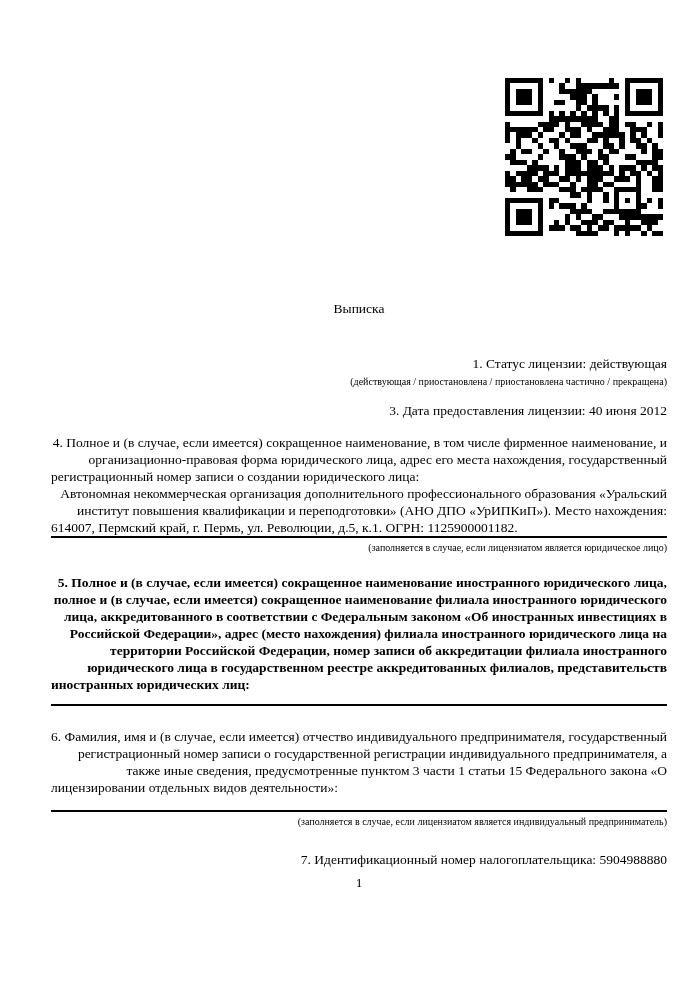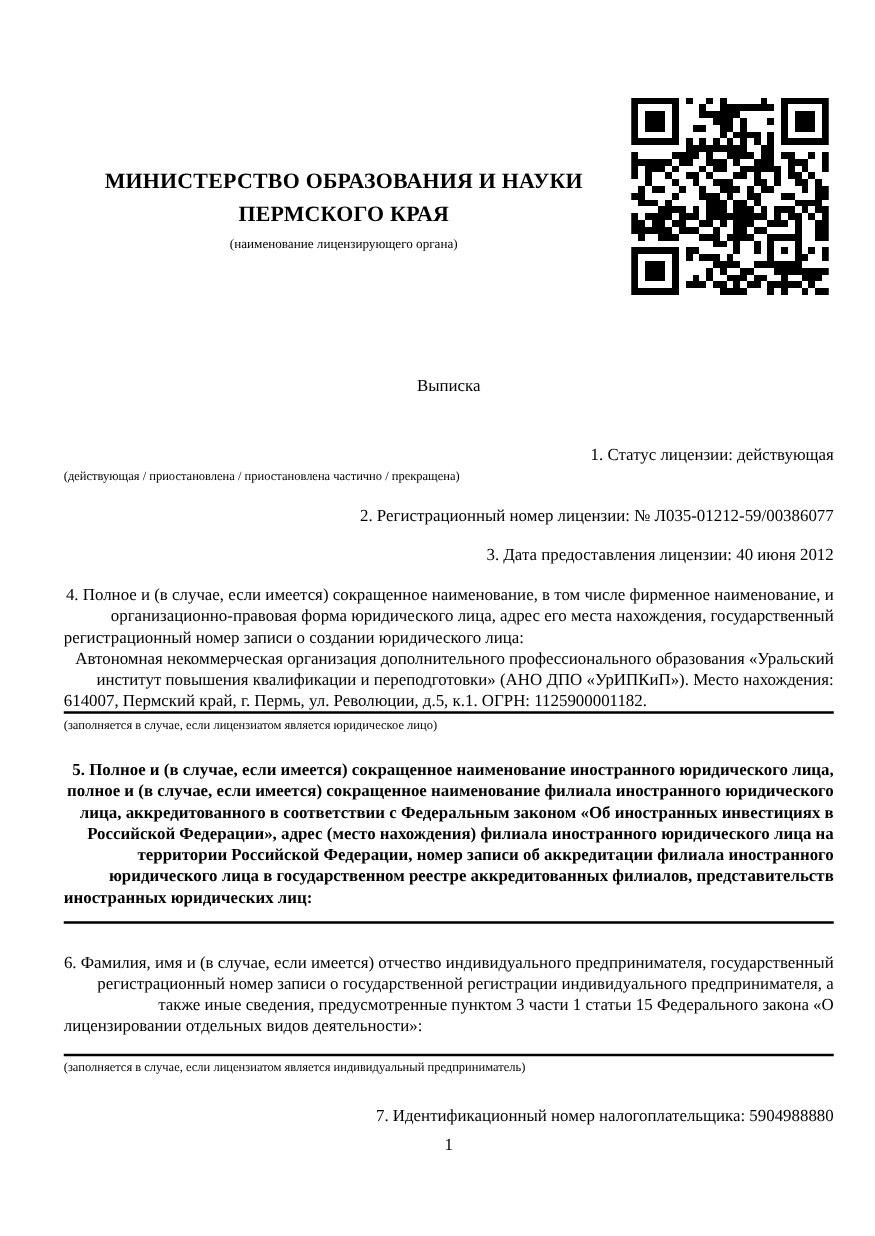--- a/index.html
+++ b/index.html
@@ -14,21 +14,21 @@
   .header{position:relative;height:280px;}
   .title-block{position:absolute;left:60px;top:131px;width:430px;text-align:center;}
   .ministry-line{font-weight:bold;font-size:17.5px;line-height:27px;letter-spacing:.2px;}
   .org-caption{font-size:10.5px;line-height:13px;margin-top:4px;}
   .qr{position:absolute;left:505px;top:78px;width:158px;height:158px;shape-rendering:crispEdges;}
   
   .content{padding:0 33px 0 51px;font-size:13.5px;line-height:17px;}
   .content p{margin:0;text-align:right;}
   .just{text-align:justify;text-align-last:left;}
   .small{font-size:10px;line-height:13px;}
-  .center{text-align:left;}
+  .center{text-align:right;}
   .sep{border-top:2px solid #000;height:0;}
   .doc-title{margin-top:20px;text-align:center;}
   #item1{margin-top:38px;}
   #item1cap{margin-top:3px;}
   #item2{margin-top:16px;}
   #item3{margin-top:14px;}
   #item4label{margin-top:15px;}
   #sep1{margin-top:0;}
   #sep1cap{margin-top:3px;}
   #item5label{margin-top:20px;font-weight:bold;}
@@ -39,25 +39,20 @@
   #sep3cap{margin-top:3px;}
   #item7{margin-top:23px;}
   .page-number{margin-top:6px;text-align:center;font-size:13.5px;line-height:17px;}
 </style>
 </head>
 <body>
 
 <div class="page">
 
   <div class="header">
-    <div class="title-block">
-      <div class="ministry-line">МИНИСТЕРСТВО ОБРАЗОВАНИЯ И НАУКИ</div>
-      <div class="ministry-line">ПЕРМСКОГО КРАЯ</div>
-      <div class="org-caption">(наименование лицензирующего органа)</div>
-    </div>
     <svg id="qr" class="qr" viewBox="0 0 29 29" aria-hidden="true">
         <rect x="0" y="0" width="29" height="29" fill="#fff"></rect>
         <g fill="#000">
           <rect x="0" y="0" width="1" height="1"></rect>
           <rect x="1" y="0" width="1" height="1"></rect>
           <rect x="2" y="0" width="1" height="1"></rect>
           <rect x="3" y="0" width="1" height="1"></rect>
           <rect x="4" y="0" width="1" height="1"></rect>
           <rect x="5" y="0" width="1" height="1"></rect>
           <rect x="6" y="0" width="1" height="1"></rect>
@@ -504,21 +499,20 @@
 
   <div class="content">
 
     <div class="doc-title">
       <div>Выписка</div>
     </div>
 
     <p id="item1">1. Статус лицензии: действующая</p>
     <div id="item1cap" class="small center">(действующая / приостановлена / приостановлена частично / прекращена)</div>
 
-    <p id="item2">2. Регистрационный номер лицензии: № Л035-01212-59/00386077</p>
 
     <p id="item3">3. Дата предоставления лицензии: 40 июня 2012</p>
 
     <p id="item4label" class="just">4. Полное и (в случае, если имеется) сокращенное наименование, в том числе фирменное наименование, и организационно-правовая форма юридического лица, адрес его места нахождения, государственный регистрационный номер записи о создании юридического лица:</p>
     <p class="just">Автономная некоммерческая организация дополнительного профессионального образования «Уральский институт повышения квалификации и переподготовки» (АНО ДПО «УрИПКиП»). Место нахождения: 614007, Пермский край, г. Пермь, ул. Революции, д.5, к.1. ОГРН: 1125900001182.</p>
     <div id="sep1" class="sep"></div>
     <div id="sep1cap" class="small center">(заполняется в случае, если лицензиатом является юридическое лицо)</div>
 
     <p id="item5label" class="just">5. Полное и (в случае, если имеется) сокращенное наименование иностранного юридического лица, полное и (в случае, если имеется) сокращенное наименование филиала иностранного юридического лица, аккредитованного в соответствии с Федеральным законом «Об иностранных инвестициях в Российской Федерации», адрес (место нахождения) филиала иностранного юридического лица на территории Российской Федерации, номер записи об аккредитации филиала иностранного юридического лица в государственном реестре аккредитованных филиалов, представительств иностранных юридических лиц:</p>
     <div id="sep2" class="sep"></div>

